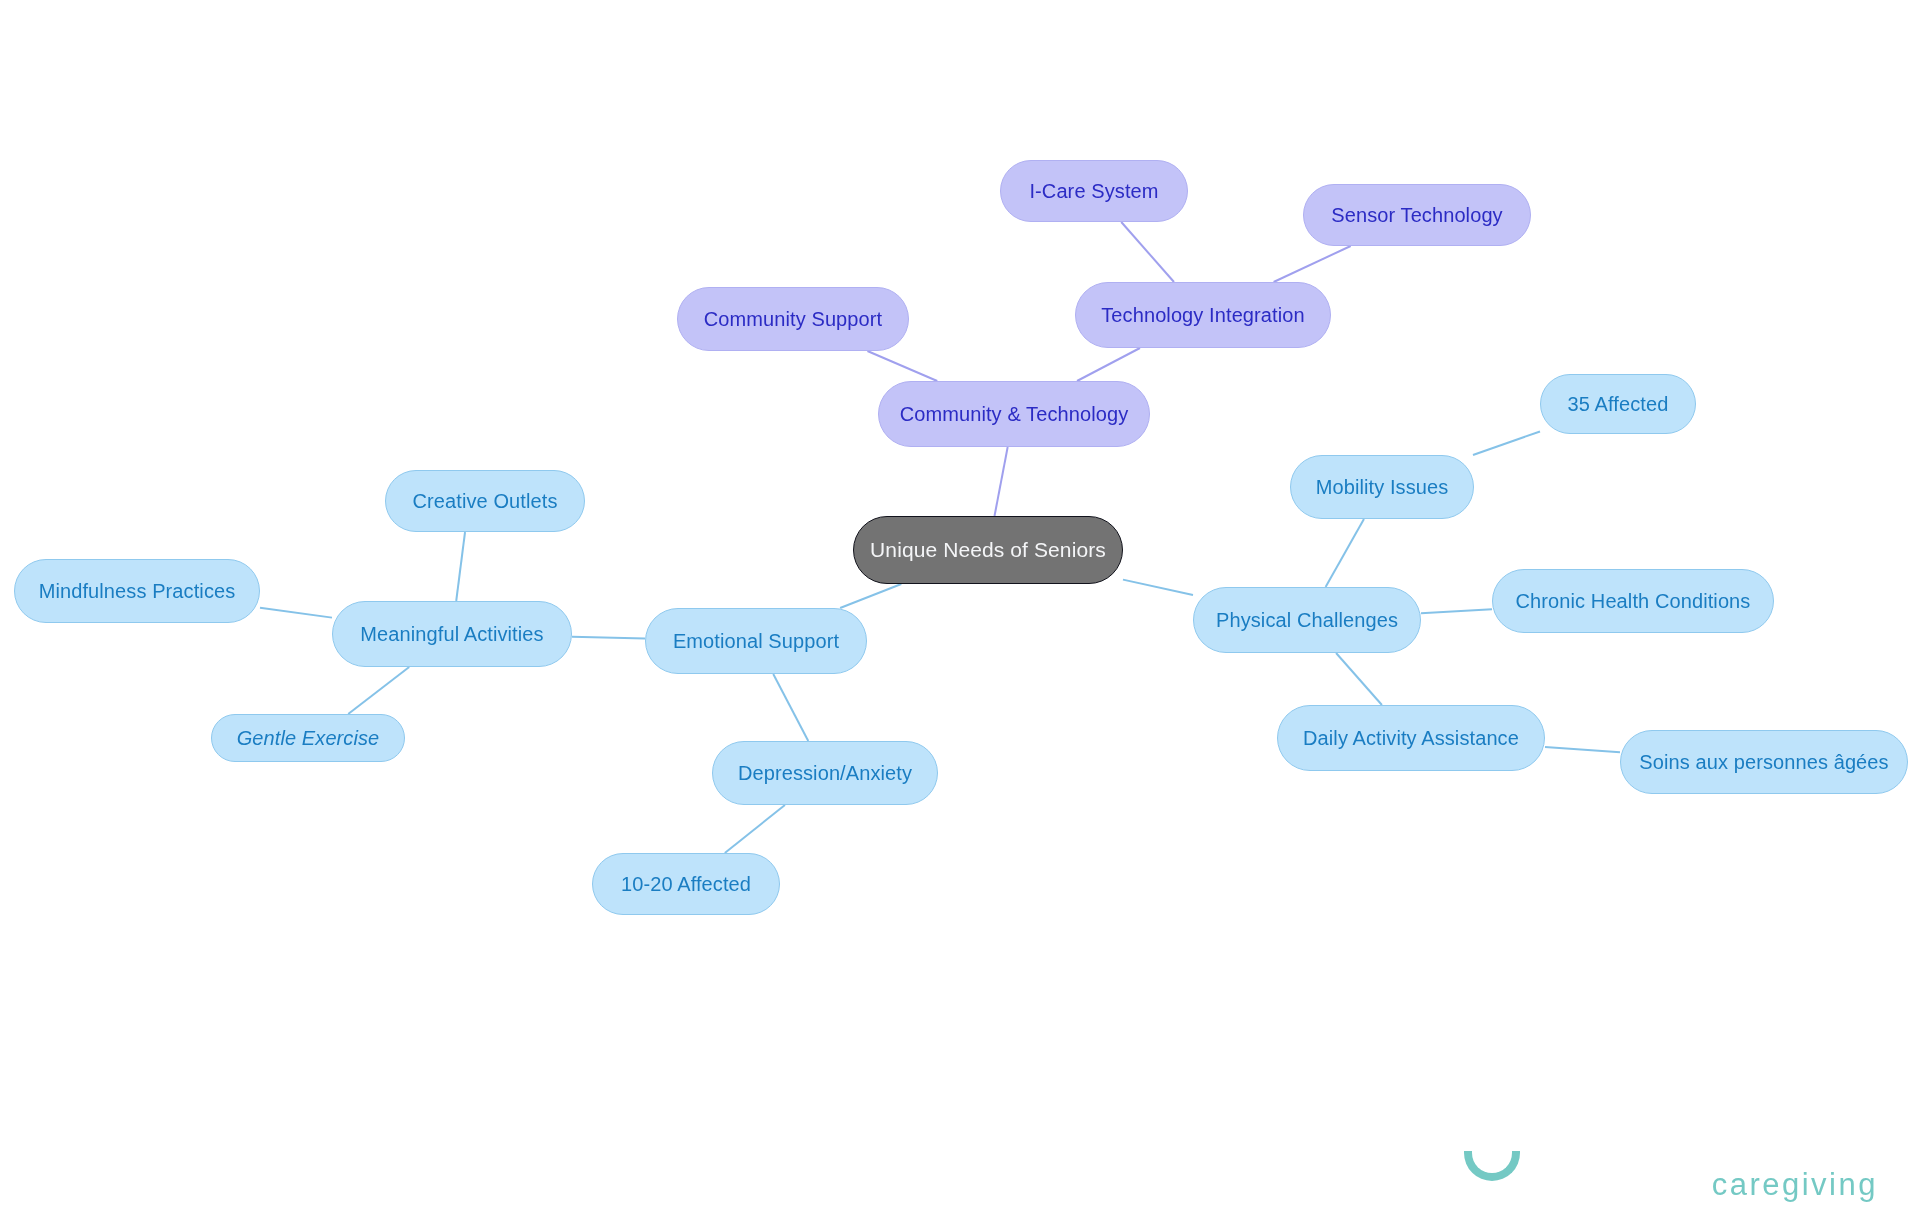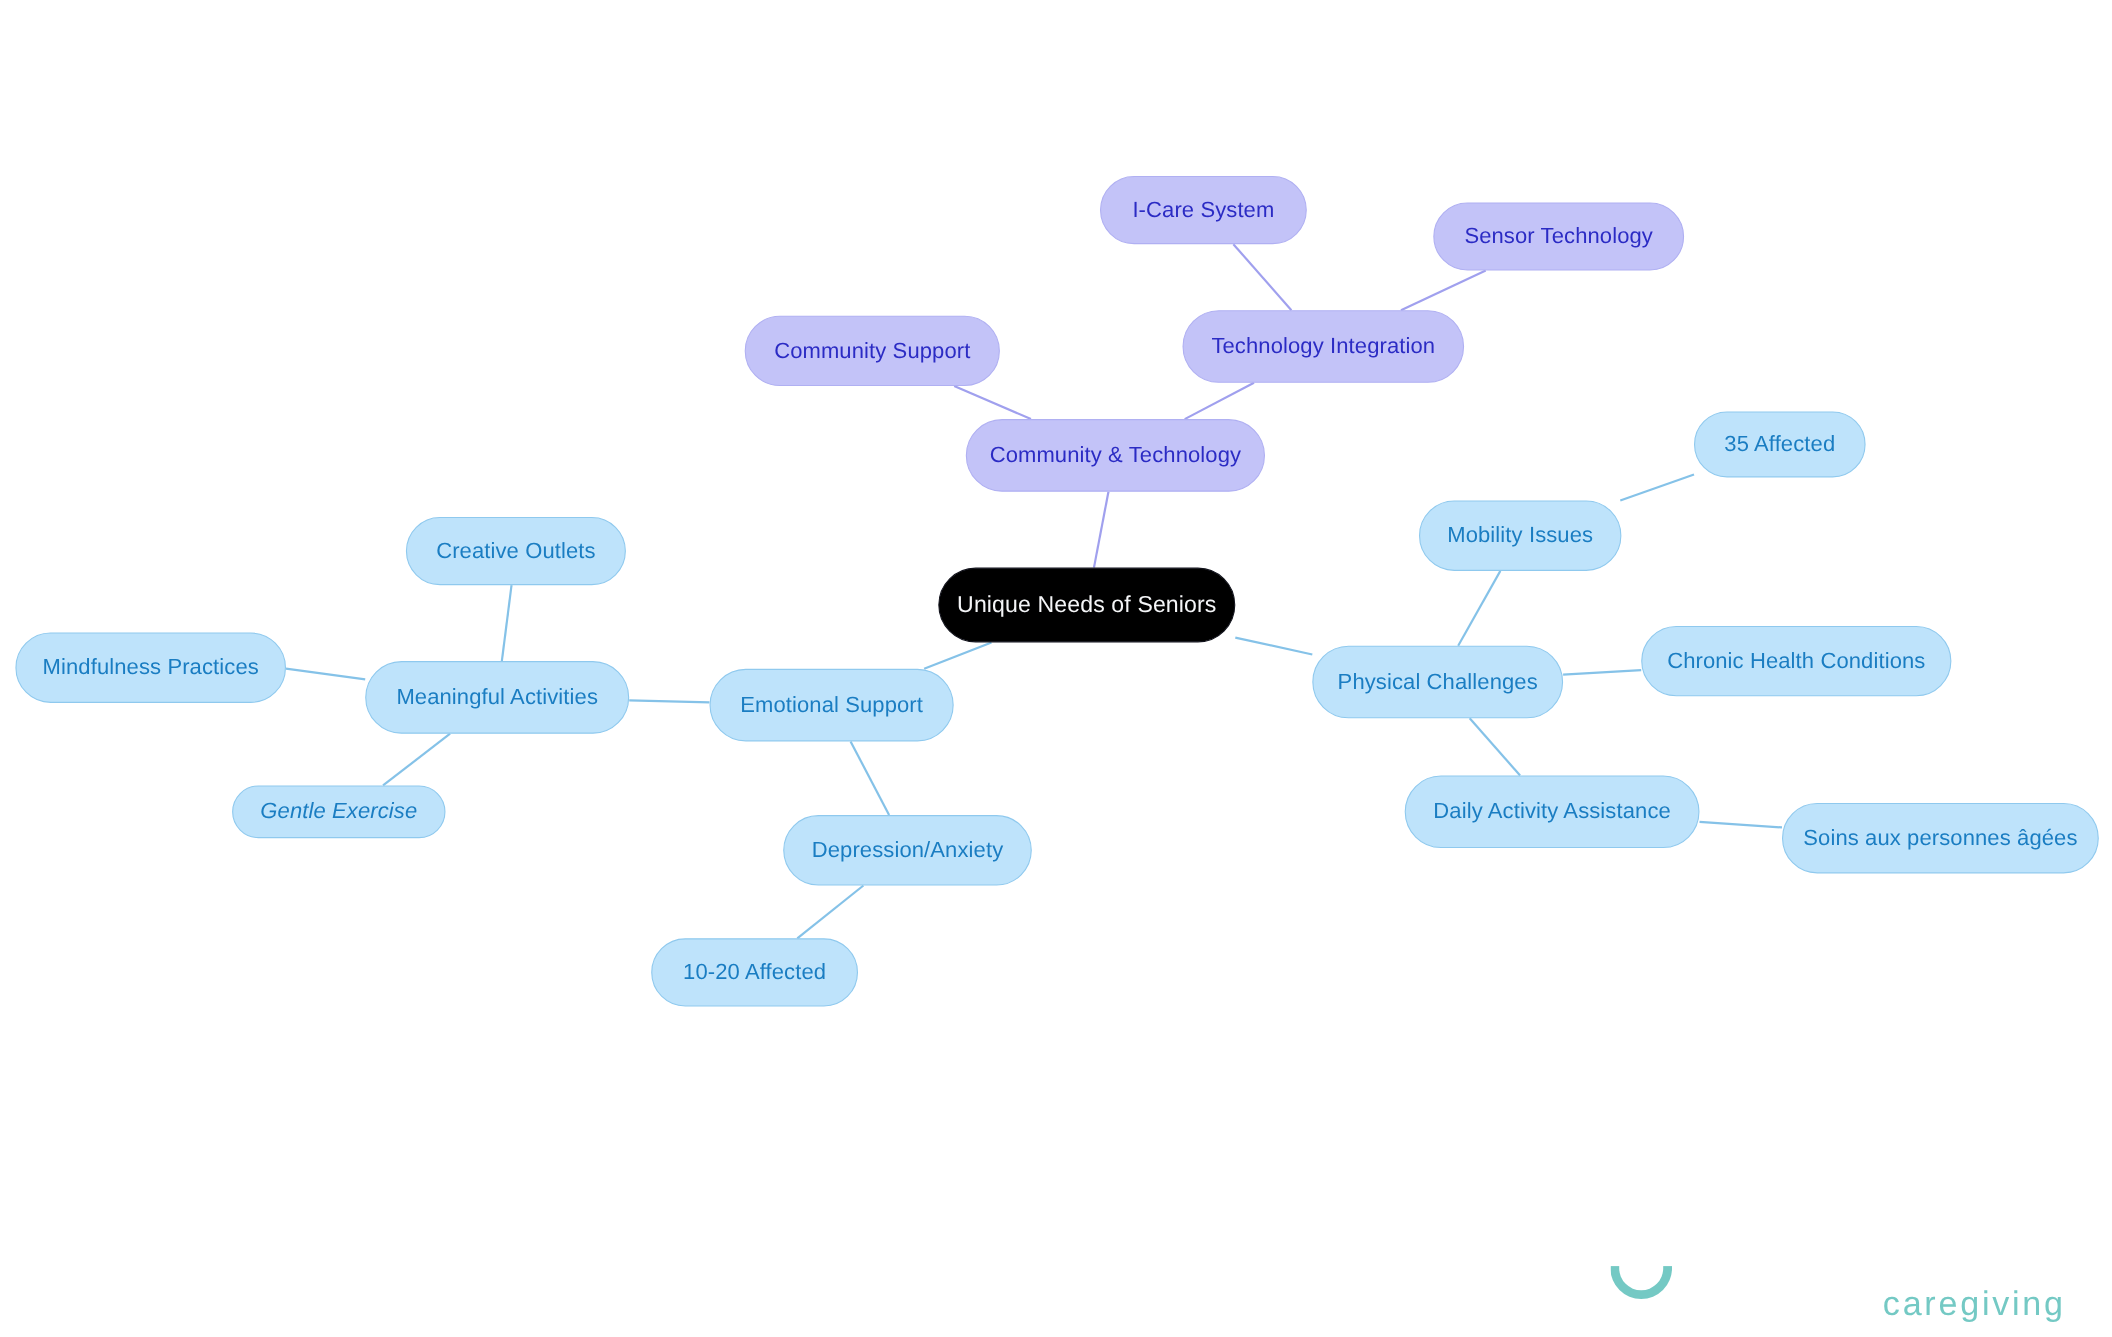--- a/index.html
+++ b/index.html
@@ -35,21 +35,21 @@
     display: flex;
     align-items: center;
     justify-content: center;
     border-radius: 999px;
     white-space: nowrap;
     letter-spacing: 0.1px;
     text-align: center;
     padding: 4px 16px;
   }
   .node.root {
-    background: #000000;
+    background: #737373;
     color: #f4f5f7;
     border: 1px solid #12131c;
     font-size: 21px;
   }
   .node.purple {
     background: #c3c3f8;
     color: #2b2bc4;
     border: 1.5px solid #b0b0f2;
     font-size: 20px;
   }
@@ -167,24 +167,24 @@
       </div>
       <div class="node blue" style="left: 1620px; top: 730px; width: 288px; height: 64px; text-align: center;">
         <span>Soins aux personnes âgées</span>
       </div>
       <div class="node blue" style="left: 645px; top: 608px; width: 222px; height: 66px;">
         <span>Emotional Support</span>
       </div>
       <div class="node blue" style="left: 332px; top: 601px; width: 240px; height: 66px; align-items: center;">
         <span>Meaningful Activities</span>
       </div>
-      <div class="node blue" style="left: 369px; top: 470px; width: 200px; height: 62px;">
+      <div class="node blue" style="left: 385px; top: 470px; width: 200px; height: 62px;">
         <span>Creative Outlets</span>
       </div>
-      <div class="node blue" style="left: 14px; top: 559px; width: 246px; height: 64px; margin-top: 16px;">
+      <div class="node blue" style="left: 14px; top: 559px; width: 246px; height: 64px;">
         <span>Mindfulness Practices</span>
       </div>
       <div class="node blue" style="left: 211px; top: 714px; width: 194px; height: 48px; font-style: italic;">
         <span>Gentle Exercise</span>
       </div>
       <div class="node blue" style="left: 712px; top: 741px; width: 226px; height: 64px;">
         <span>Depression/Anxiety</span>
       </div>
       <div class="node blue" style="left: 592px; top: 853px; width: 188px; height: 62px;">
         <span>10-20 Affected</span>

